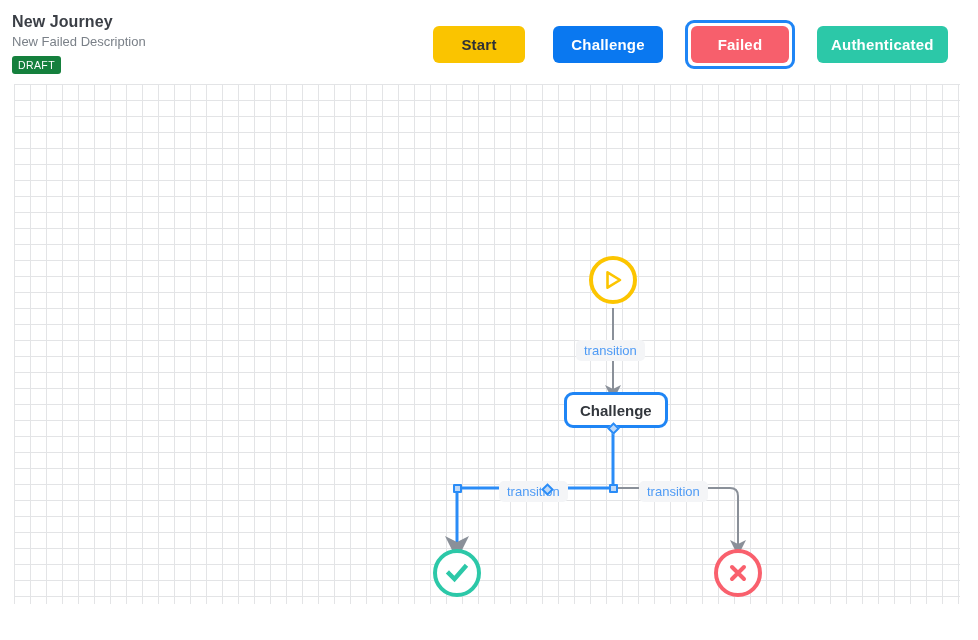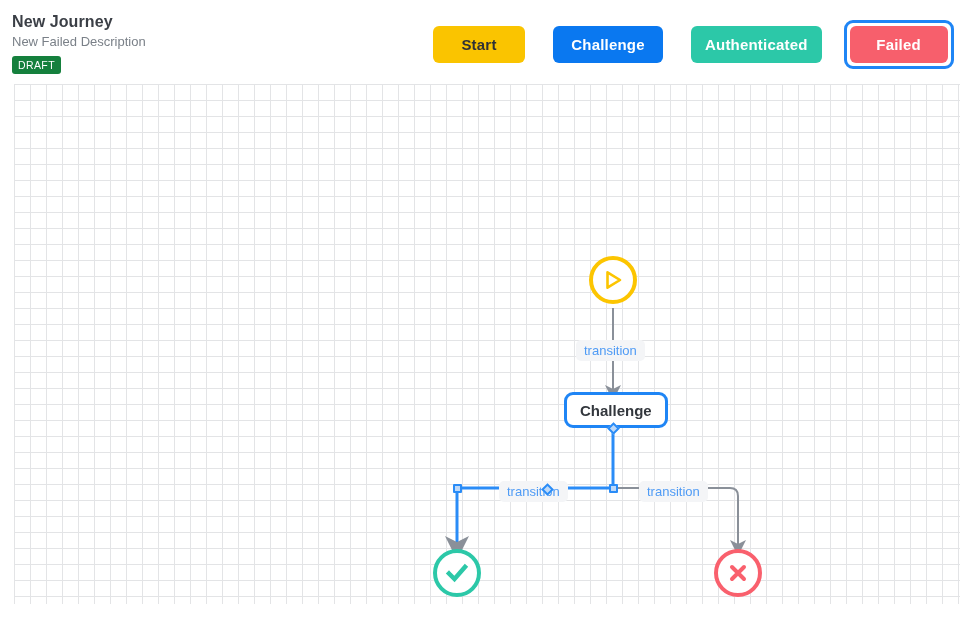--- a/index.html
+++ b/index.html
@@ -198,26 +198,26 @@
   <div id="node-palette">
 
     <div class="palette-slot">
       <button class="palette-btn" id="btn-start">Start</button>
     </div>
 
     <div class="palette-slot">
       <button class="palette-btn" id="btn-challenge">Challenge</button>
     </div>
 
+    <div class="palette-slot selected">
+      <button class="palette-btn" id="btn-failed">Failed</button>
+    </div>
+
     <div class="palette-slot">
       <button class="palette-btn" id="btn-authenticated">Authenticated</button>
-    </div>
-
-    <div class="palette-slot selected">
-      <button class="palette-btn" id="btn-failed">Failed</button>
     </div>
 
   </div>
 </div>
 
 <div id="canvas">
 
   <svg id="canvas-svg" xmlns="http://www.w3.org/2000/svg">
     <defs>
       <marker id="arrow-gray" markerWidth="10" markerHeight="10" refX="5" refY="5" orient="auto">

